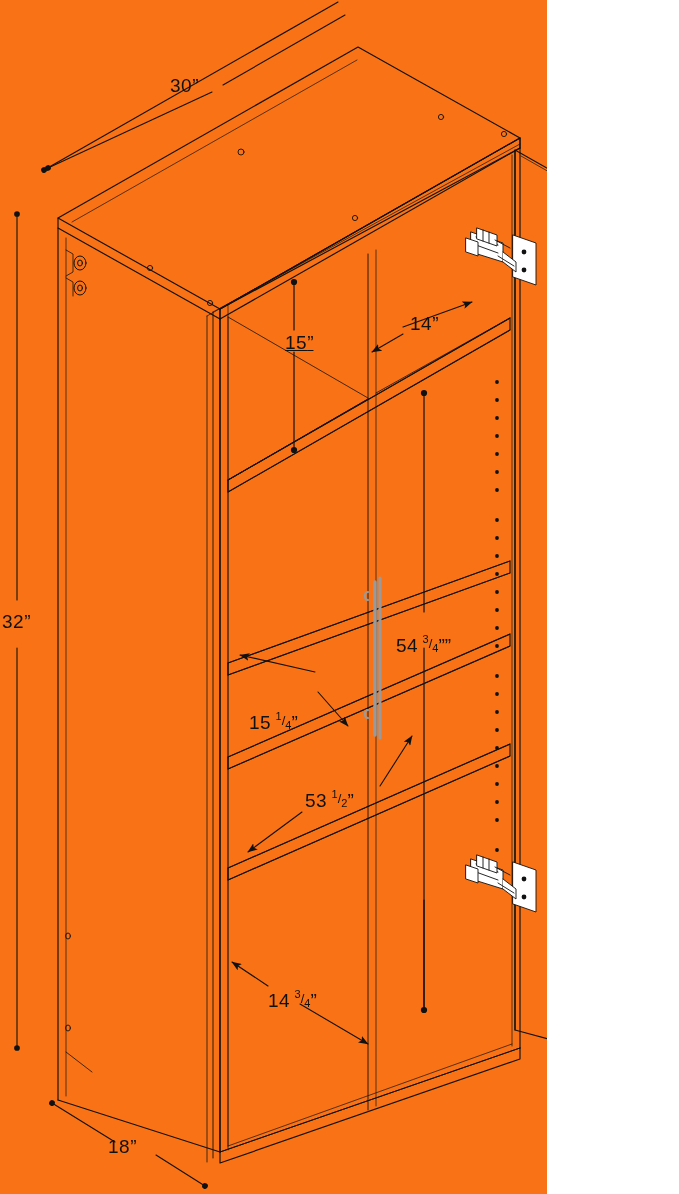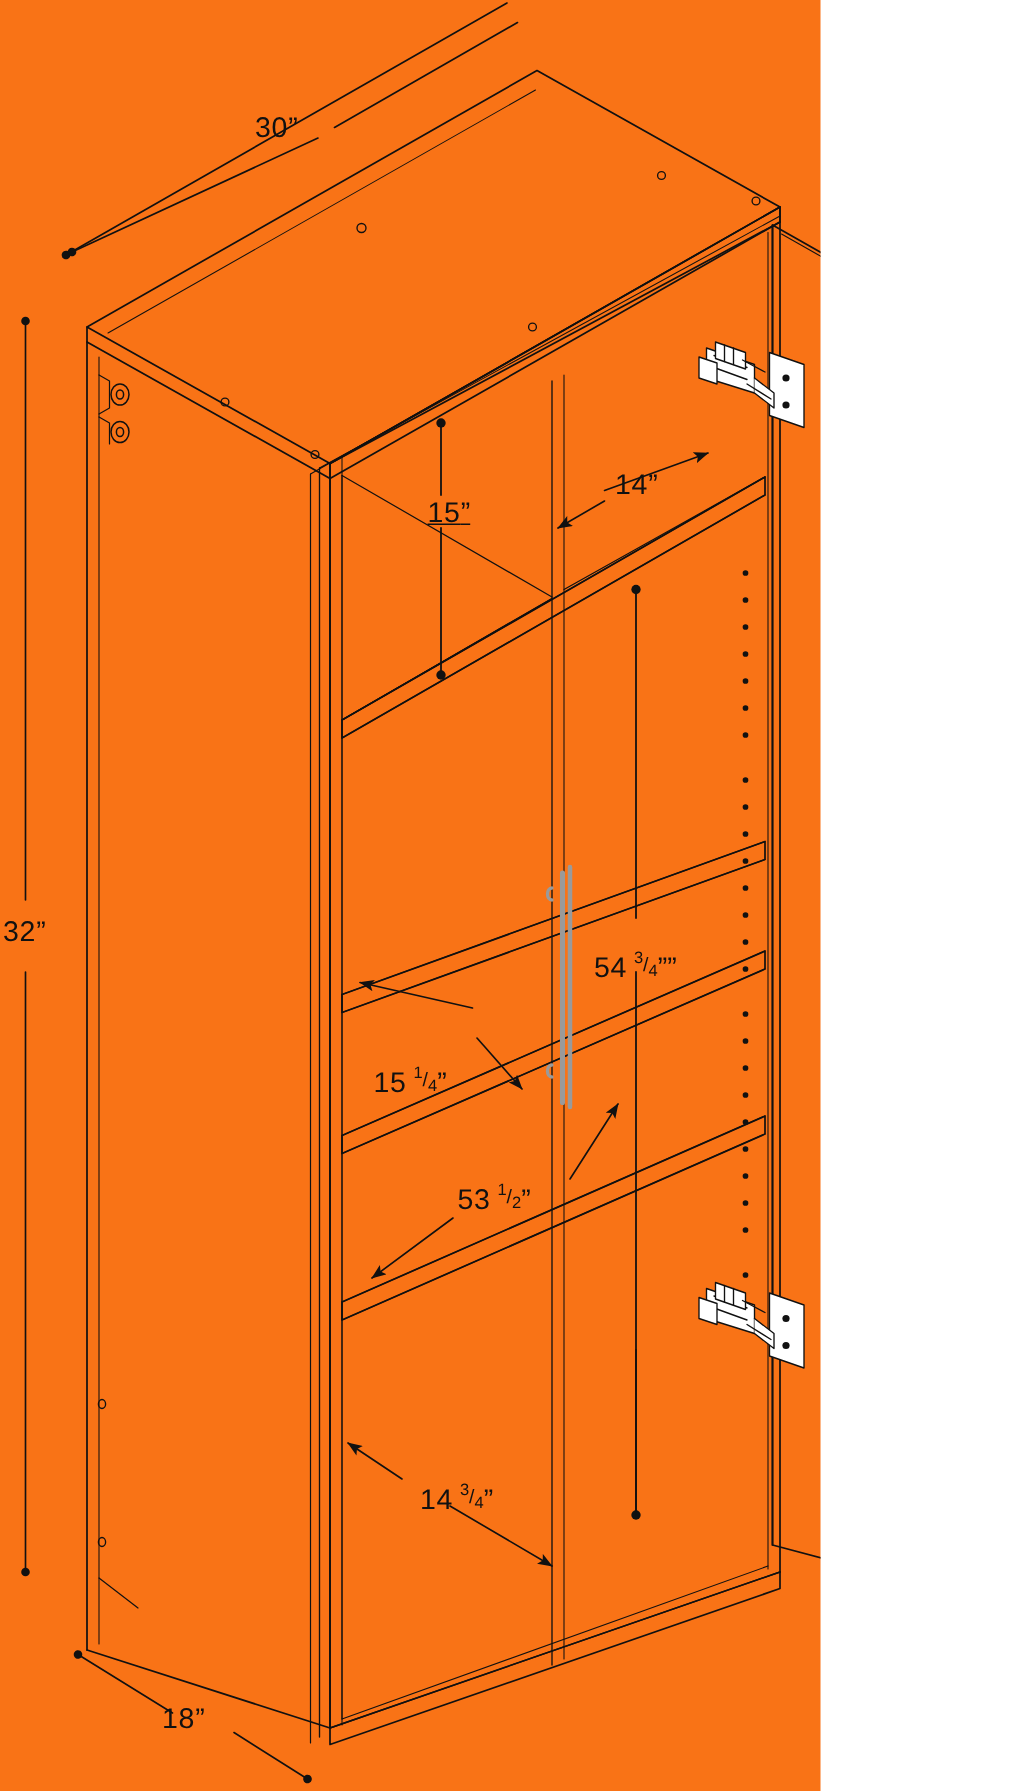--- a/index.html
+++ b/index.html
@@ -20,21 +20,21 @@
   .dimtext .frac sub{font-size:11px;vertical-align:sub;}
   .dimtext .mark{font-size:19px;}
   .lbl-30{left:170px;top:76px;}
   .lbl-72{left:2px;top:612px;}
   .lbl-16{left:108px;top:1137px;}
   .lbl-15{left:285px;top:333px;text-decoration:underline;}
   .lbl-14{left:410px;top:314px;}
   .lbl-5434{left:396px;top:636px;}
   .lbl-1514{left:249px;top:681px;margin-top:32px;}
   .lbl-2812{left:305px;top:791px;}
-  .lbl-1434{left:280px;top:991px;}
+  .lbl-1434{left:268px;top:991px;}
 </style>
 </head>
 <body>
 
 <div id="stage">
 
   <svg width="679" height="1194" viewBox="0 0 679 1194">
     <defs>
       <marker id="dot" markerWidth="7" markerHeight="7" refX="3.5" refY="3.5" orient="auto">
         <circle cx="3.5" cy="3.5" r="2.6" fill="#111"></circle>

